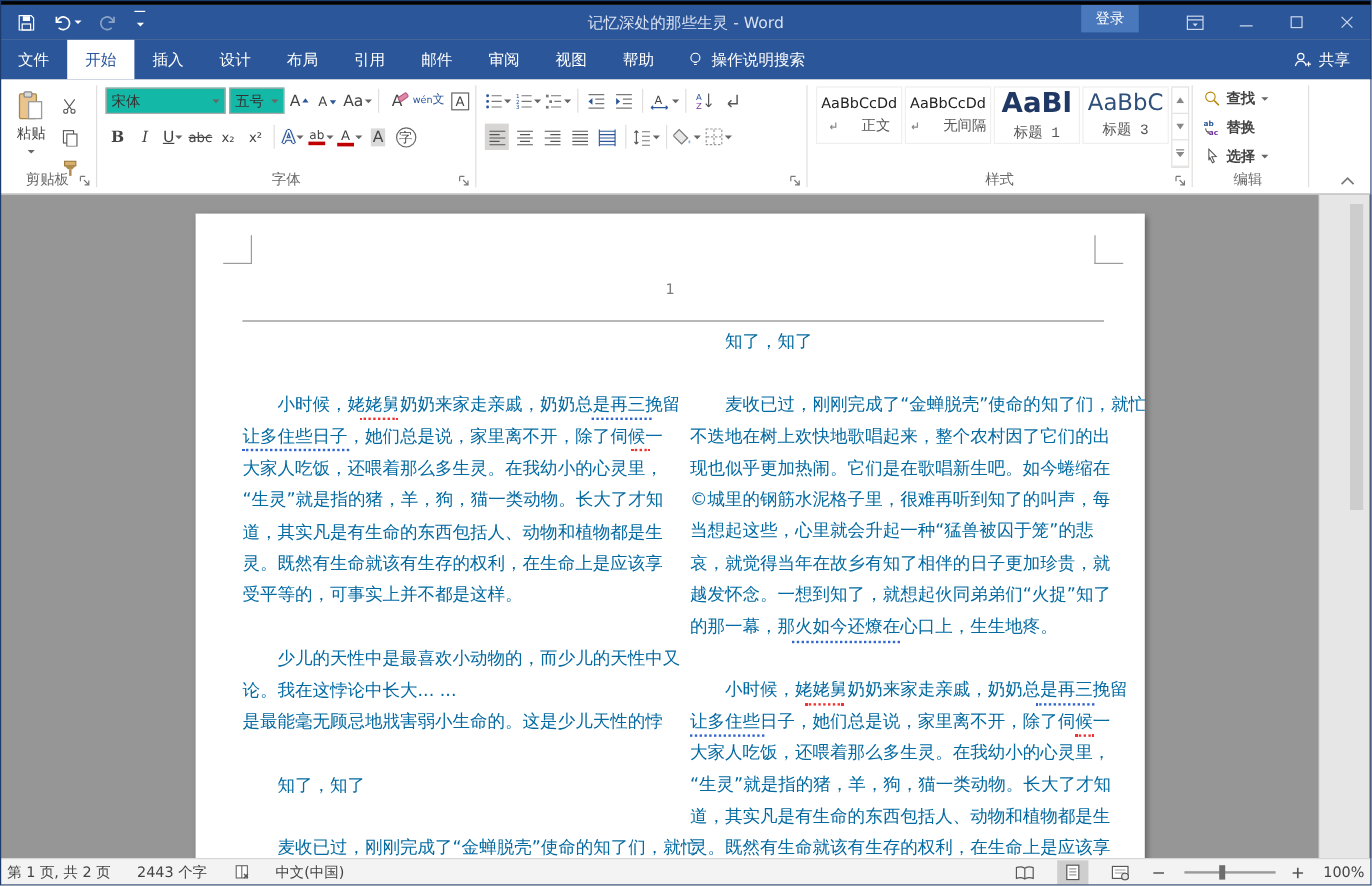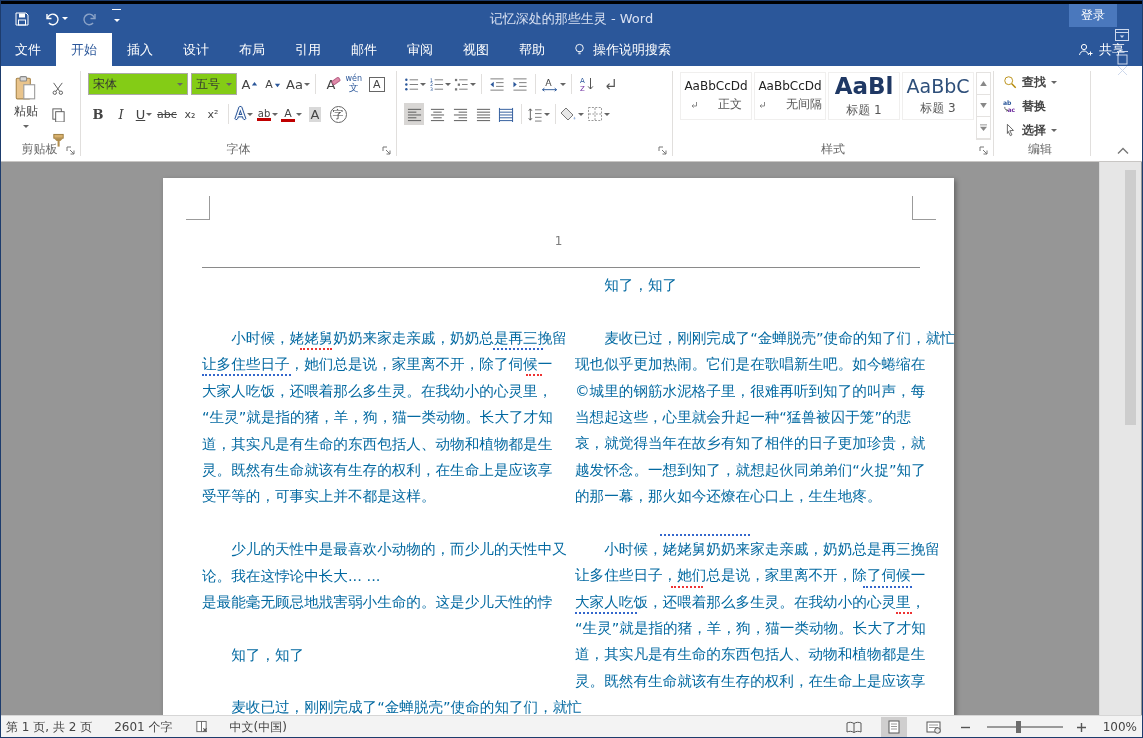--- a/index.html
+++ b/index.html
@@ -9,59 +9,59 @@
     font-family:"DejaVu Sans","Liberation Sans",sans-serif;
     -webkit-font-smoothing:antialiased;
   }
   
   .topedge { position:absolute; top:0; left:0; right:0; height:4px; background:#000; z-index:40; }
   .winborder { position:absolute; inset:0; border:1px solid #1d3c6d; pointer-events:none; z-index:50; }
   .titlebar { position:absolute; top:4px; left:0; right:0; height:29px; background:#2b579a; display:flex; align-items:center; color:#fff; z-index:30; }
   .qat { display:flex; align-items:center; gap:14px; margin-left:14px; }
   .qatbtn { display:flex; align-items:center; gap:2px; }
   .title { position:absolute; left:0; right:0; text-align:center; font-size:13px; color:#d9e1f2; pointer-events:none; }
-  .tbright { margin-left:auto; display:flex; align-items:flex-end; height:100%;flex-direction:column; }
+  .tbright { margin-left:auto; display:flex; align-items:flex-start; height:100%; }
   .signin { background:#4a78bd; color:#fff; font-size:12px; padding:3px 12px; margin-right:26px; }
   .winbtn { width:42px; height:100%; display:flex; align-items:center; justify-content:center; color:#cdd8ec; font-size:14px; }
   .caret-w { width:0; height:0; border:3px solid transparent; border-top-color:#fff; margin-top:3px; }
   .caret-g { width:0; height:0; border:3px solid transparent; border-top-color:#666; margin-top:3px; }
   .qat-sep { width:9px; height:1px; background:#fff; position:relative; top:-4px; }
   
   .tabrow { position:absolute; top:33px; left:0; right:0; height:33px; background:#2b579a; display:flex; align-items:stretch; color:#fff; font-size:13px; z-index:20; }
   .tab { display:flex; align-items:center; padding:0 15px; }
   .tab.active { background:#fff; color:#2b579a; }
   .tellme { display:flex; align-items:center; gap:6px; padding:0 12px; }
   .share { margin-left:auto; display:flex; align-items:center; gap:6px; padding:0 18px; }
   
   .ribbon { position:absolute; top:66px; left:0; right:0; height:96px; background:#fff; border-bottom:1px solid #c8c6c4; z-index:10; font-size:12px; color:#444; }
   .grp { position:absolute; top:0; height:94px; }
   .glabel { position:absolute; bottom:2px; left:0; right:0; text-align:center; font-size:12px; color:#696969;margin-top:13px; }
   .gdiv { position:absolute; top:5px; bottom:5px; width:1px; background:#e1dfdd; }
   .launcher { position:absolute; right:3px; bottom:4px; width:11px; height:11px; }
   .r1 { position:absolute; top:7px; left:6px; display:flex; align-items:center; gap:3px; }
   .r2 { position:absolute; top:37px; left:6px; display:flex; align-items:center; gap:3px; }
-  .combo { height:22px; border:1px solid #acaaa8; background:#84cc16; display:flex; align-items:center; font-size:12px; color:#333; padding:0 4px; gap:4px; }
+  .combo { height:22px; border:1px solid #acaaa8; background:#14b8a6; display:flex; align-items:center; font-size:12px; color:#333; padding:0 4px; gap:4px; }
   .rbtn { min-width:20px; height:22px; display:inline-flex; align-items:center; justify-content:center; color:#444; gap:1px; font-size:13px; }
   .rbtn.active { background:#d8d6d4; }
   .rsep { width:1px; height:20px; background:#e1dfdd; margin:0 2px; }
   .bigbtn { display:flex; flex-direction:column; align-items:center; justify-content:flex-start; width:40px; height:68px; padding-top:4px; gap:2px; }
   .minicol { display:flex; flex-direction:column; gap:4px; margin-left:2px; margin-top:6px; }
   .ub { text-decoration:underline; }
   .strike { text-decoration:line-through; }
   .redbar { display:block; width:14px; height:3px; background:#c00000; margin-top:-1px; }
   .graybox { background:#d9d9d9; padding:0 2px; }
   .circlechar { border:1px solid #666; border-radius:50%; width:17px; height:17px; display:inline-flex; align-items:center; justify-content:center; font-size:11px; }
-  .phon { display:flex; flex-direction:column; align-items:center; line-height:1; color:#2b579a; font-size:8px; }
+  .phon { display:flex; flex-direction:row; align-items:center; line-height:1; color:#2b579a; font-size:8px; }
   .phon b { font-size:10px; font-weight:normal; }
   .boxA { border:1px solid #666; padding:0 3px; font-size:11px; }
   .outlineA { color:#fff; text-shadow:0 0 1px #2b579a,0 0 2px #2b579a, 1px 0 #2b579a,-1px 0 #2b579a,0 1px #2b579a,0 -1px #2b579a; font-size:15px; }
   
   .stylecard { width:72px; height:48px; display:flex; flex-direction:column; align-items:center; justify-content:center; gap:3px; border:1px solid #f0efee; }
   .stylecard .prev { color:#222; white-space:nowrap; }
-  .stylecard .sname { font-size:12px; color:#555; display:flex; align-items:center; gap:20px; white-space:nowrap; }
+  .stylecard .sname { font-size:12px; color:#555; display:flex; align-items:center; gap:20px; white-space:nowrap;font-family:Liberation Mono, monospace; }
   .sgscroll { width:15px; height:68px; display:flex; flex-direction:column; border:1px solid #e4e2e0; }
   .sgscroll > div { flex:1; display:flex; align-items:center; justify-content:center; border-bottom:1px solid #e4e2e0; }
   .edrow { display:flex; align-items:center; gap:5px; height:20px; font-size:12px; color:#444;font-weight:bold; }
   
   .docarea { position:absolute; top:162px; left:0; width:1143px; height:553px; overflow:hidden; background:#969696; }
   .page { position:absolute; left:163px; top:16px; width:791px; height:640px; background:#fff; box-shadow:2px 2px 5px rgba(0,0,0,.35); }
   .hdrnum { position:absolute; left:0; right:0; top:56px; text-align:center; font-size:12px; color:#7c7c7c; }
   .hdrline { position:absolute; left:39px; right:34px; top:89px; border-top:1px solid #8a8a8a; }
   .cmark { position:absolute; width:24px; height:24px; }
   .cmark.tl { left:23px; top:18px; border-right:1px solid #9b9b9b; border-bottom:1px solid #9b9b9b; }
@@ -562,20 +562,21 @@
         <div class="tline"></div>
         <div class="tline">　　知了，知了</div>
         <div class="tline"></div>
         <div class="tline">　　麦收已过，刚刚完成了“金蝉脱壳”使命的知了们，就忙</div>
       </div>
     <div class="tcol col-right">
 
     <div class="tline">　　知了，知了</div>
         <div class="tline"></div>
         <div class="tline">　　麦收已过，刚刚完成了“金蝉脱壳”使命的知了们，就忙</div>
+        <div class="tline">不迭地在树上欢快地歌唱起来，整个农村因了它们的出</div>
         <div class="tline">现也似乎更加热闹。它们是在歌唱新生吧。如今蜷缩在</div>
         <div class="tline">©城里的钢筋水泥格子里，很难再听到知了的叫声，每</div>
         <div class="tline">当想起这些，心里就会升起一种“猛兽被囚于笼”的悲</div>
         <div class="tline">哀，就觉得当年在故乡有知了相伴的日子更加珍贵，就</div>
         <div class="tline">越发怀念。一想到知了，就想起伙同弟弟们“火捉”知了</div>
         <div class="tline">的那一幕，那火如今还燎在心口上，生生地疼。</div>
         <div class="tline"></div>
         <div class="tline">　　小时候，姥姥舅奶奶来家走亲戚，奶奶总是再三挽留</div>
         <div class="tline">让多住些日子，她们总是说，家里离不开，除了伺候一</div>
         <div class="tline">大家人吃饭，还喂着那么多生灵。在我幼小的心灵里，</div>
@@ -594,21 +595,21 @@
     <span class="sq blue" style="left:412px;top:434px;width:62px"></span>
     <span class="sq" style="left:733px;top:434px;width:16px"></span>
   </div>
   <div class="vscroll">
     <div class="vthumb"></div>
   </div>
 </div>
 
 <div class="statusbar">
   <span class="sb-item">第 1 页, 共 2 页</span>
-  <span class="sb-item">2601 个字</span>
+  <span class="sb-item">2443 个字</span>
   <span class="sb-item">
     <svg width="13" height="14" viewBox="0 0 14 14">
         <rect x="2" y="1" width="10" height="11" fill="#fff" stroke="#666"></rect>
         <path d="M7 1v11" stroke="#666"></path>
         <path d="M9 8.5l3.5 3.5M12.5 8.5L9 12" stroke="#555" stroke-width="1.3"></path>
       </svg>
   </span>
   <span class="sb-item">中文(中国)</span>
 
   <span class="sb-right">

